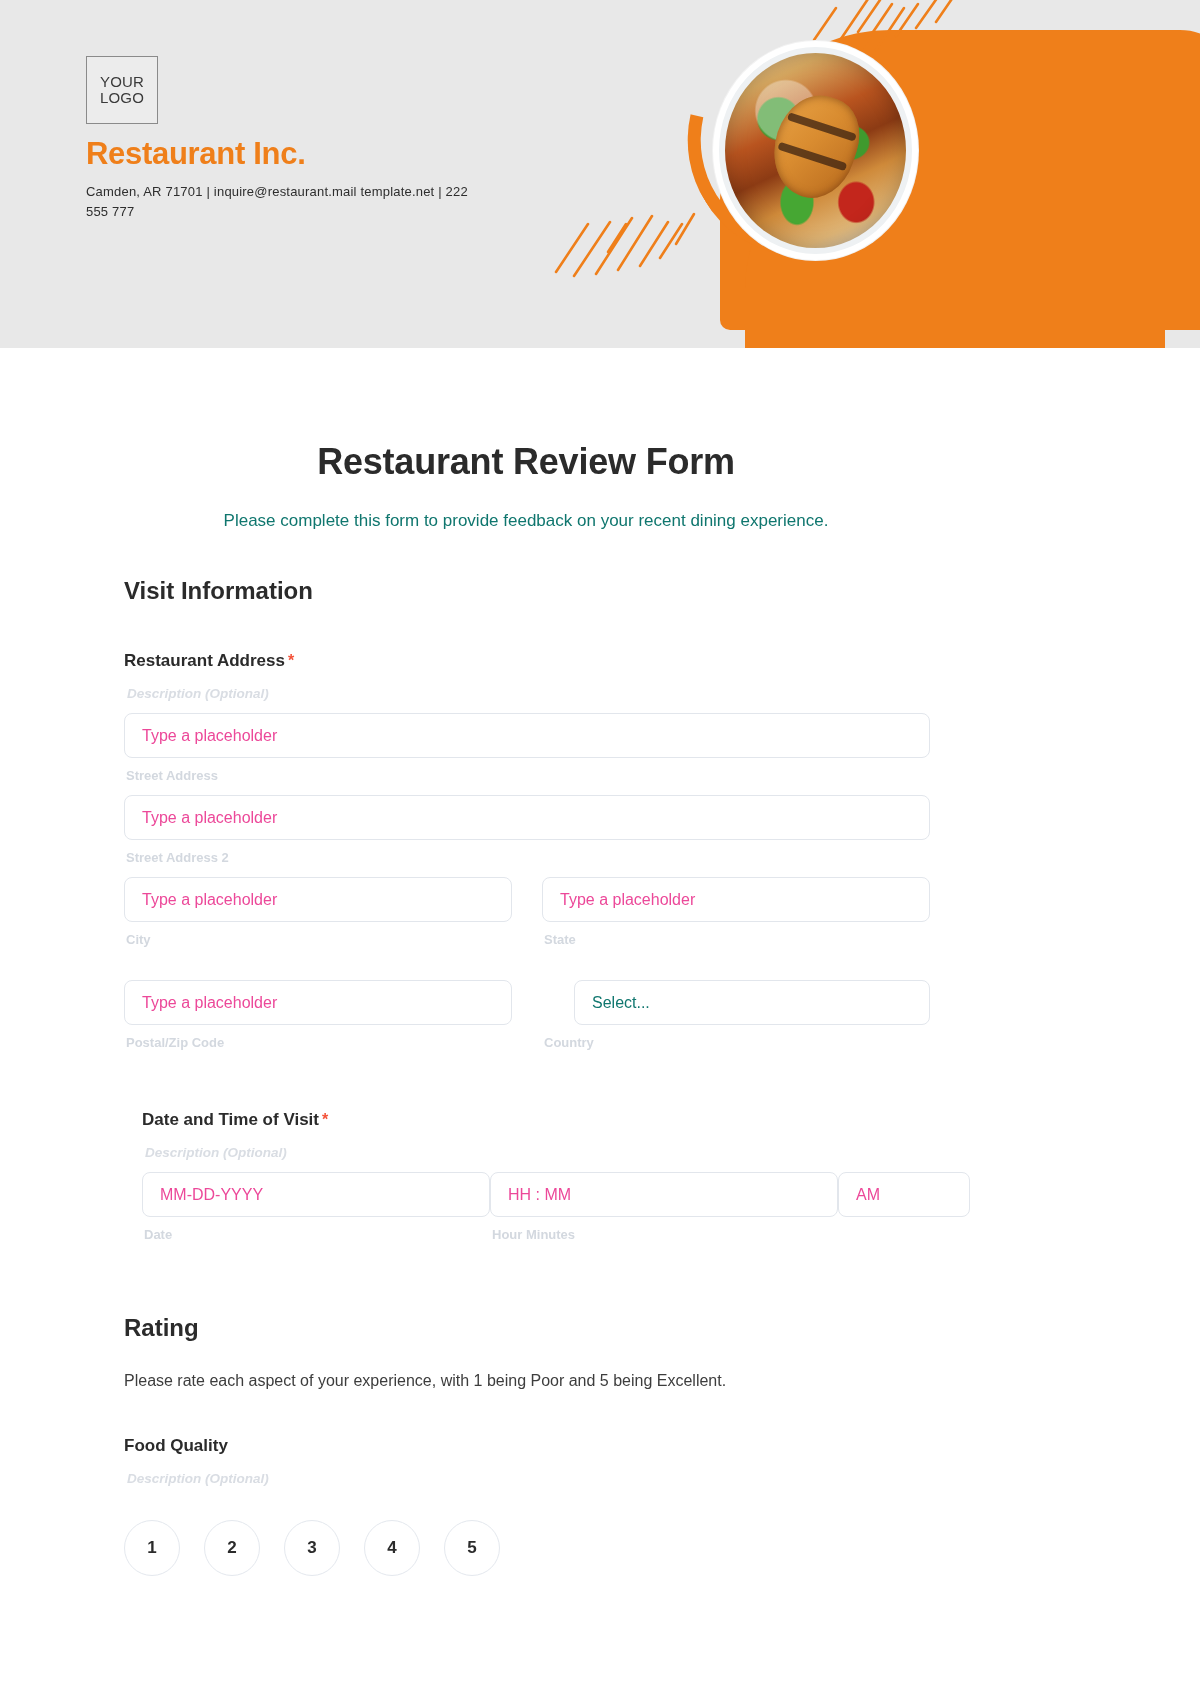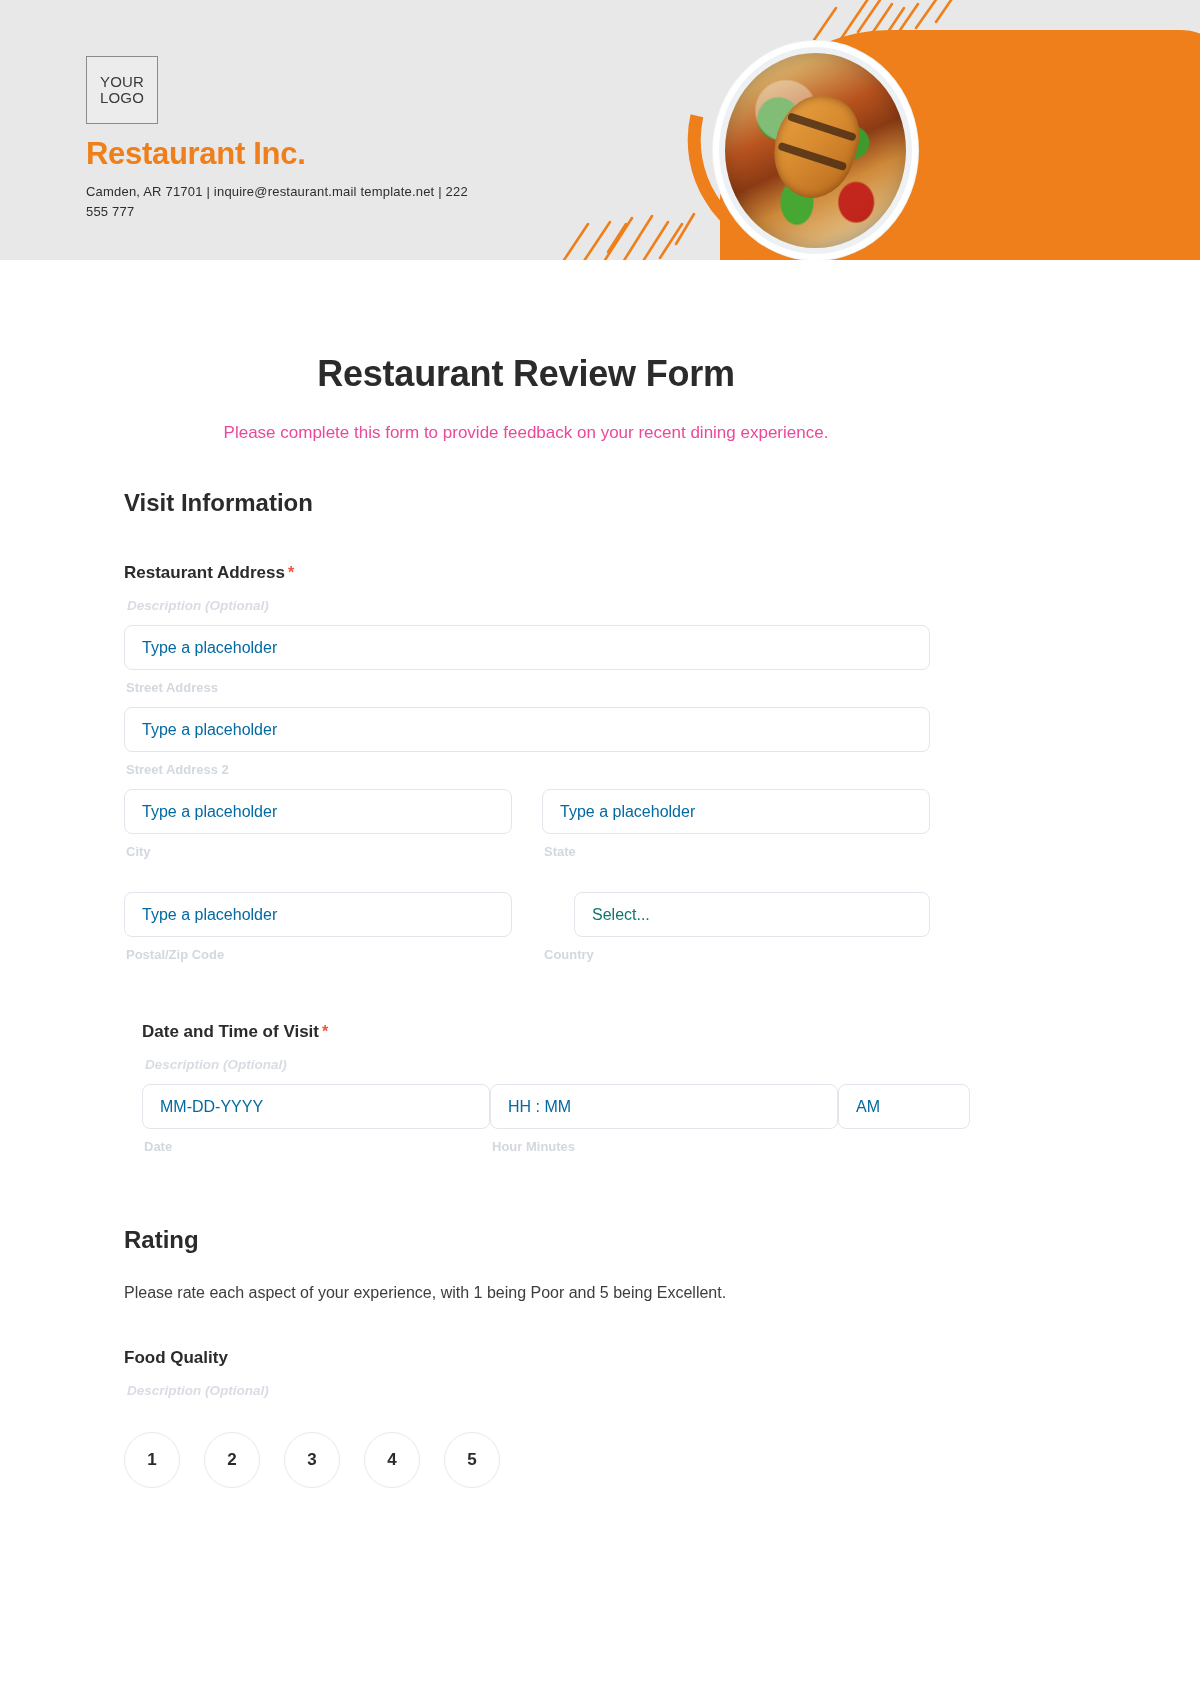--- a/index.html
+++ b/index.html
@@ -8,21 +8,21 @@
     height: 1700px;
     background: #ffffff;
     font-family: "Liberation Sans", sans-serif;
     overflow: hidden;
   }
 
   
   .header {
     position: relative;
     width: 1200px;
-    height: 260px;
+    height: 348px;
     background: #e8e8e8;
     overflow: hidden;
   }
   .hdr-orange-blob {
     position: absolute;
     right: -40px;
     top: 30px;
     width: 520px;
     height: 300px;
     background: #ef7f1a;
@@ -158,21 +158,21 @@
     text-align: center;
     font-size: 36px;
     font-weight: bold;
     color: #2b2b2b;
     margin-top: 93px;
     letter-spacing: -0.2px;
   }
   .form-sub {
     text-align: center;
     font-size: 17px;
-    color: #ec4899;
+    color: #0f766e;
     margin-top: 28px;
   }
   .content { padding: 0 122px 0 124px; }
 
   .section-title {
     font-size: 24px;
     font-weight: bold;
     color: #2b2b2b;
     margin-top: 46px;
   }
@@ -201,21 +201,21 @@
     font-weight: bold;
   }
   .input {
     height: 45px;
     border: 1px solid #e2e6ec;
     border-radius: 8px;
     display: flex;
     align-items: center;
     padding: 0 17px;
     font-size: 16px;
-    color: #0369a1;
+    color: #ec4899;
     background: #fff;
     margin-top: 12px;
   }
   .input.placeholder-muted { color: #0f766e; margin-left: 32px; }
   .sub-label {
     font-size: 13px;
     color: #d3d8df;
     font-weight: bold;
     margin-top: 10px;
     margin-left: 2px;

